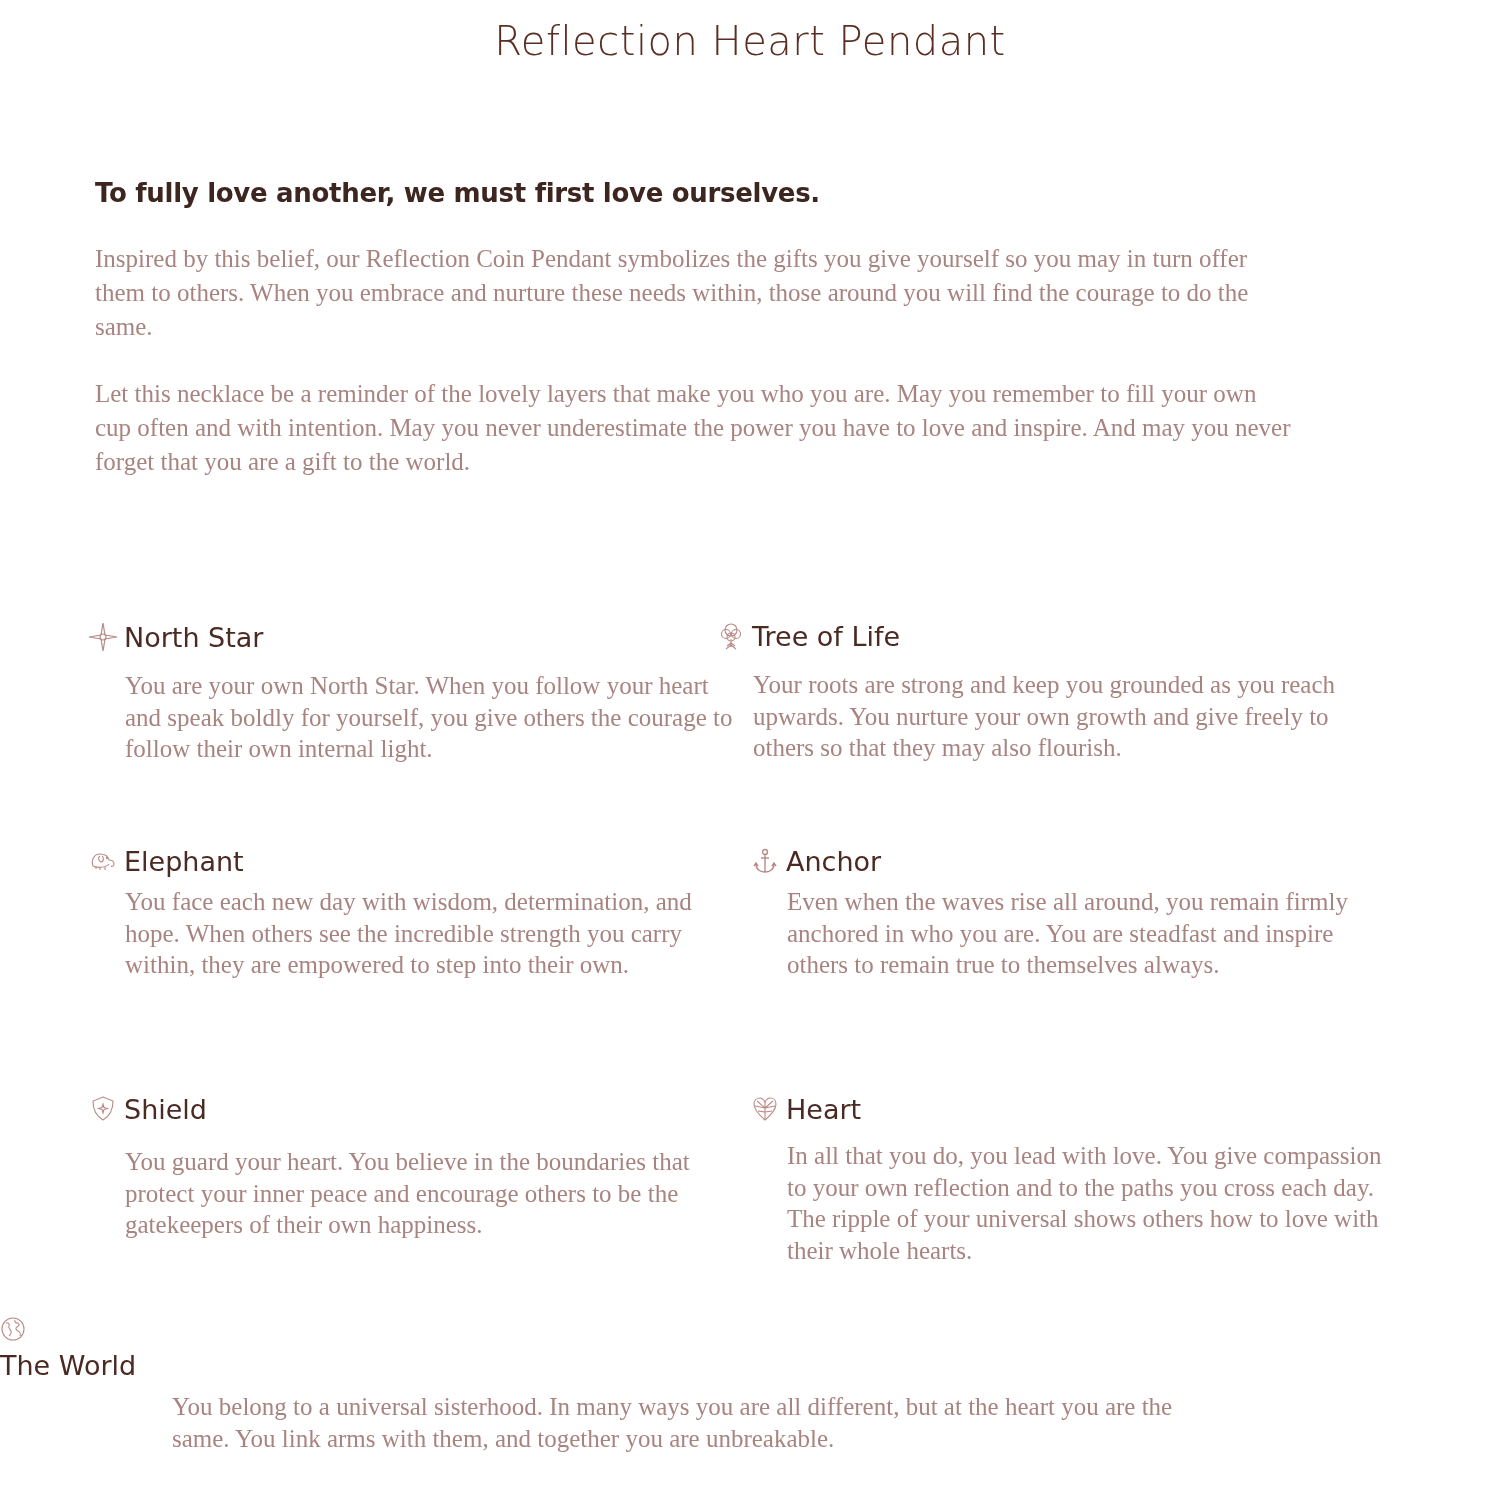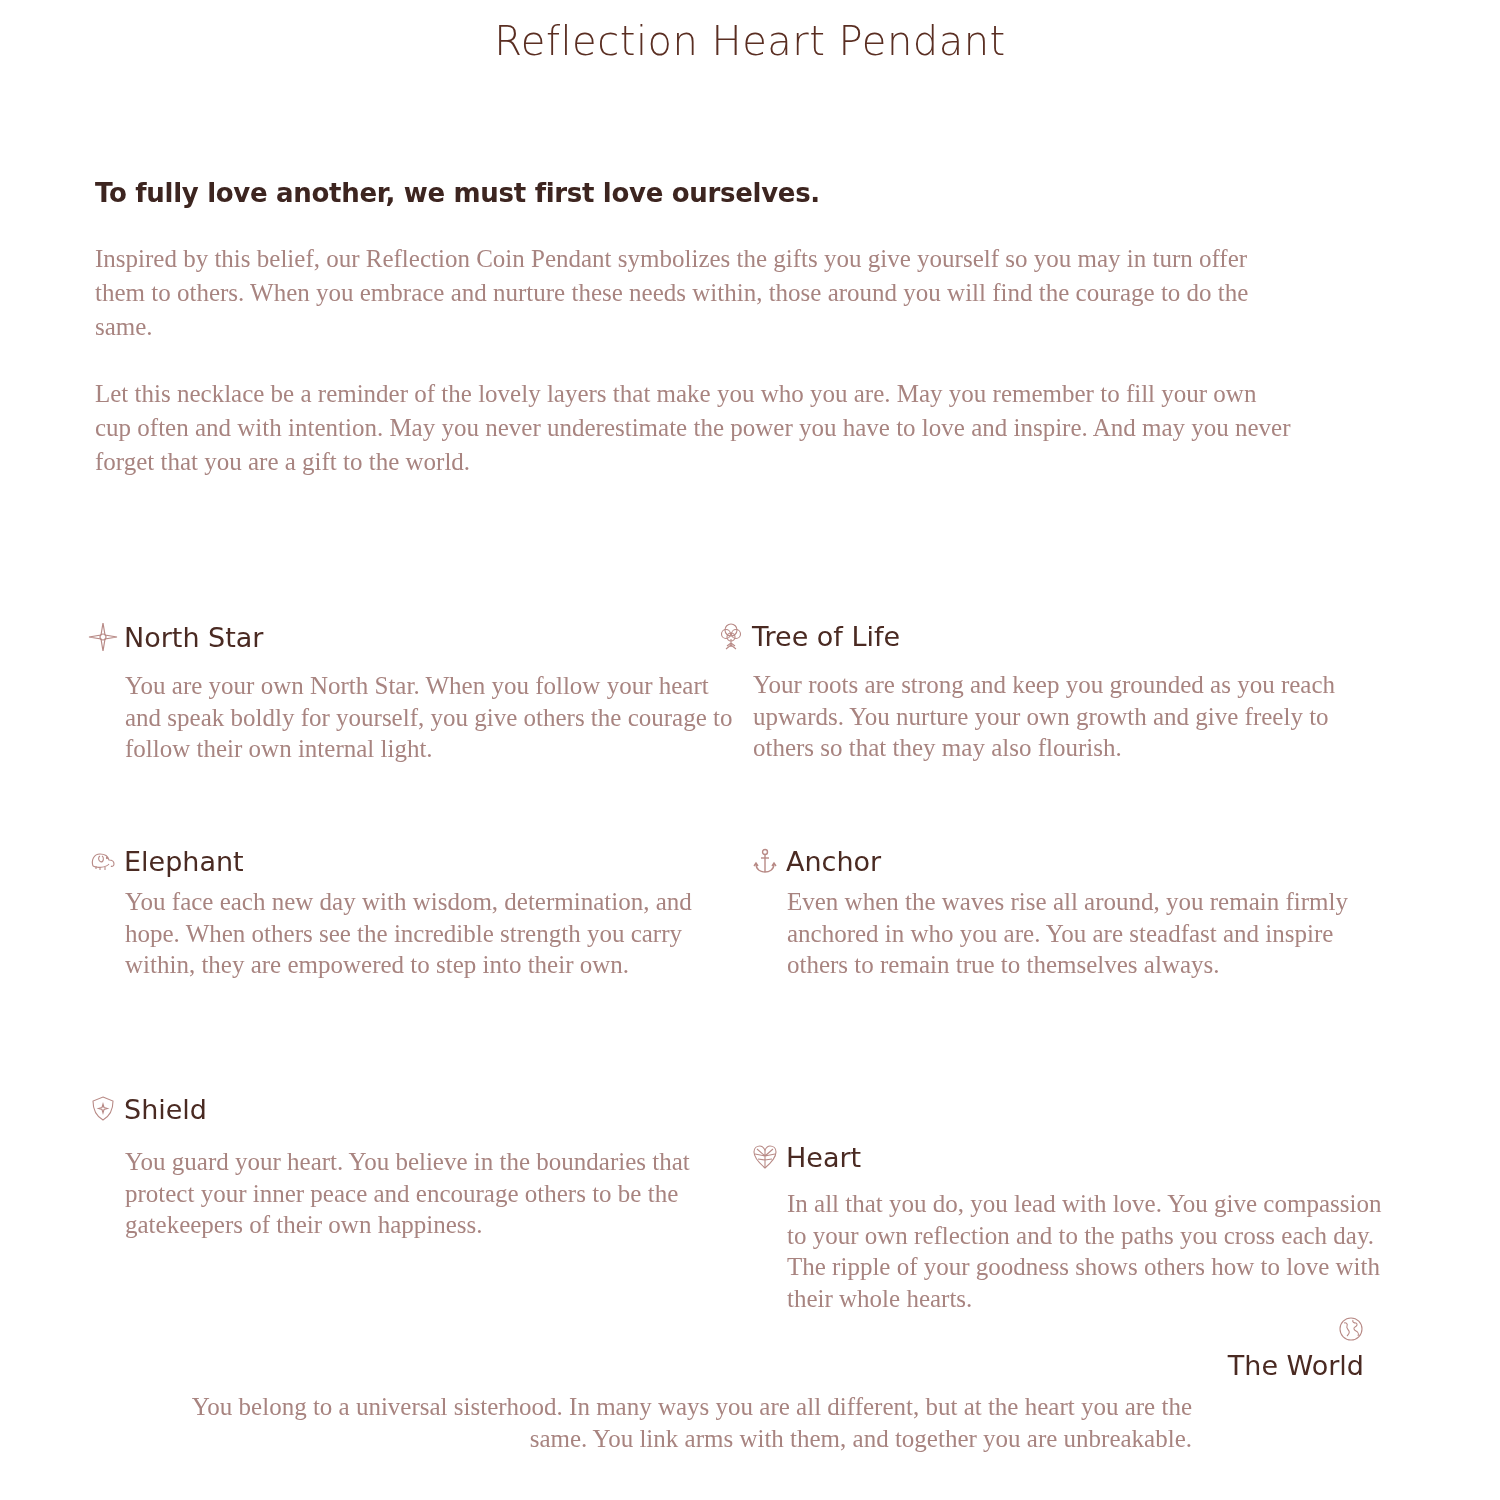--- a/index.html
+++ b/index.html
@@ -81,21 +81,21 @@
       line-height: 31.5px;
       color: #a88480;
       width: 610px;
     }
 
     .world {
       position: absolute;
       top: 1316px;
       left: 0;
       width: 1364px;
-      text-align: right;
+      text-align: left;
     }
     .world-icon {
       display: inline-block;
       width: 26px;
       height: 26px;
     }
     .world-title {
       display: block;
       font-family: "DejaVu Sans", sans-serif;
       font-size: 27px;
@@ -188,31 +188,31 @@
       <svg width="30" height="30" viewBox="0 0 30 30" fill="none" stroke="#b88a86" stroke-width="1.1">
         <path d="M15 3 L25 7 C25 15 22 22 15 26 C8 22 5 15 5 7 Z"></path>
         <path d="M15 10 L16 13.5 L19.5 14.5 L16 15.5 L15 19 L14 15.5 L10.5 14.5 L14 13.5 Z"></path>
       </svg>
     </span>
     <span class="symbol-title">Shield</span>
   </div>
   <p class="symbol-text" style="margin-top:16px;">You guard your heart. You believe in the boundaries that protect your inner peace and encourage others to be the gatekeepers of their own happiness.</p>
 </div>
 
-<div class="symbol" style="top:1094px; left:750px;margin-top:48px;">
+<div class="symbol" style="top:1094px; left:750px;">
   <div class="symbol-head">
     <span class="symbol-icon">
       <svg width="30" height="30" viewBox="0 0 30 30" fill="none" stroke="#b88a86" stroke-width="1.1">
         <path d="M15 26 C8 20 4 15 4 10 C4 6 7 4 10 4 C12.5 4 14 6 15 8 C16 6 17.5 4 20 4 C23 4 26 6 26 10 C26 15 22 20 15 26 Z"></path>
         <path d="M15 8 L15 26 M15 14 L7 7 M15 14 L23 7 M15 14 L5 12 M15 14 L25 12 M15 18 L8 17 M15 18 L22 17"></path>
       </svg>
     </span>
     <span class="symbol-title">Heart</span>
   </div>
-  <p class="symbol-text" style="margin-top:10px;">In all that you do, you lead with love. You give compassion to your own reflection and to the paths you cross each day. The ripple of your goodness shows others how to love with their whole hearts.</p>
+  <p class="symbol-text" style="margin-top:10px;">In all that you do, you lead with love. You give compassion to your own reflection and to the paths you cross each day. The ripple of your universal shows others how to love with their whole hearts.</p>
 </div>
 
 <div class="world">
   <span class="world-icon">
     <svg width="26" height="26" viewBox="0 0 26 26" fill="none" stroke="#b88a86" stroke-width="1.1">
       <circle cx="13" cy="13" r="11"></circle>
       <path d="M6 7 C8 6 10 8 9 10 C8 12 10 13 11 15 C12 17 10 19 9 20"></path>
       <path d="M15 4 C14 6 16 7 18 7 C20 8 19 10 17 11 C15 12 16 14 18 15 C20 16 21 18 20 20"></path>
     </svg>
   </span>

